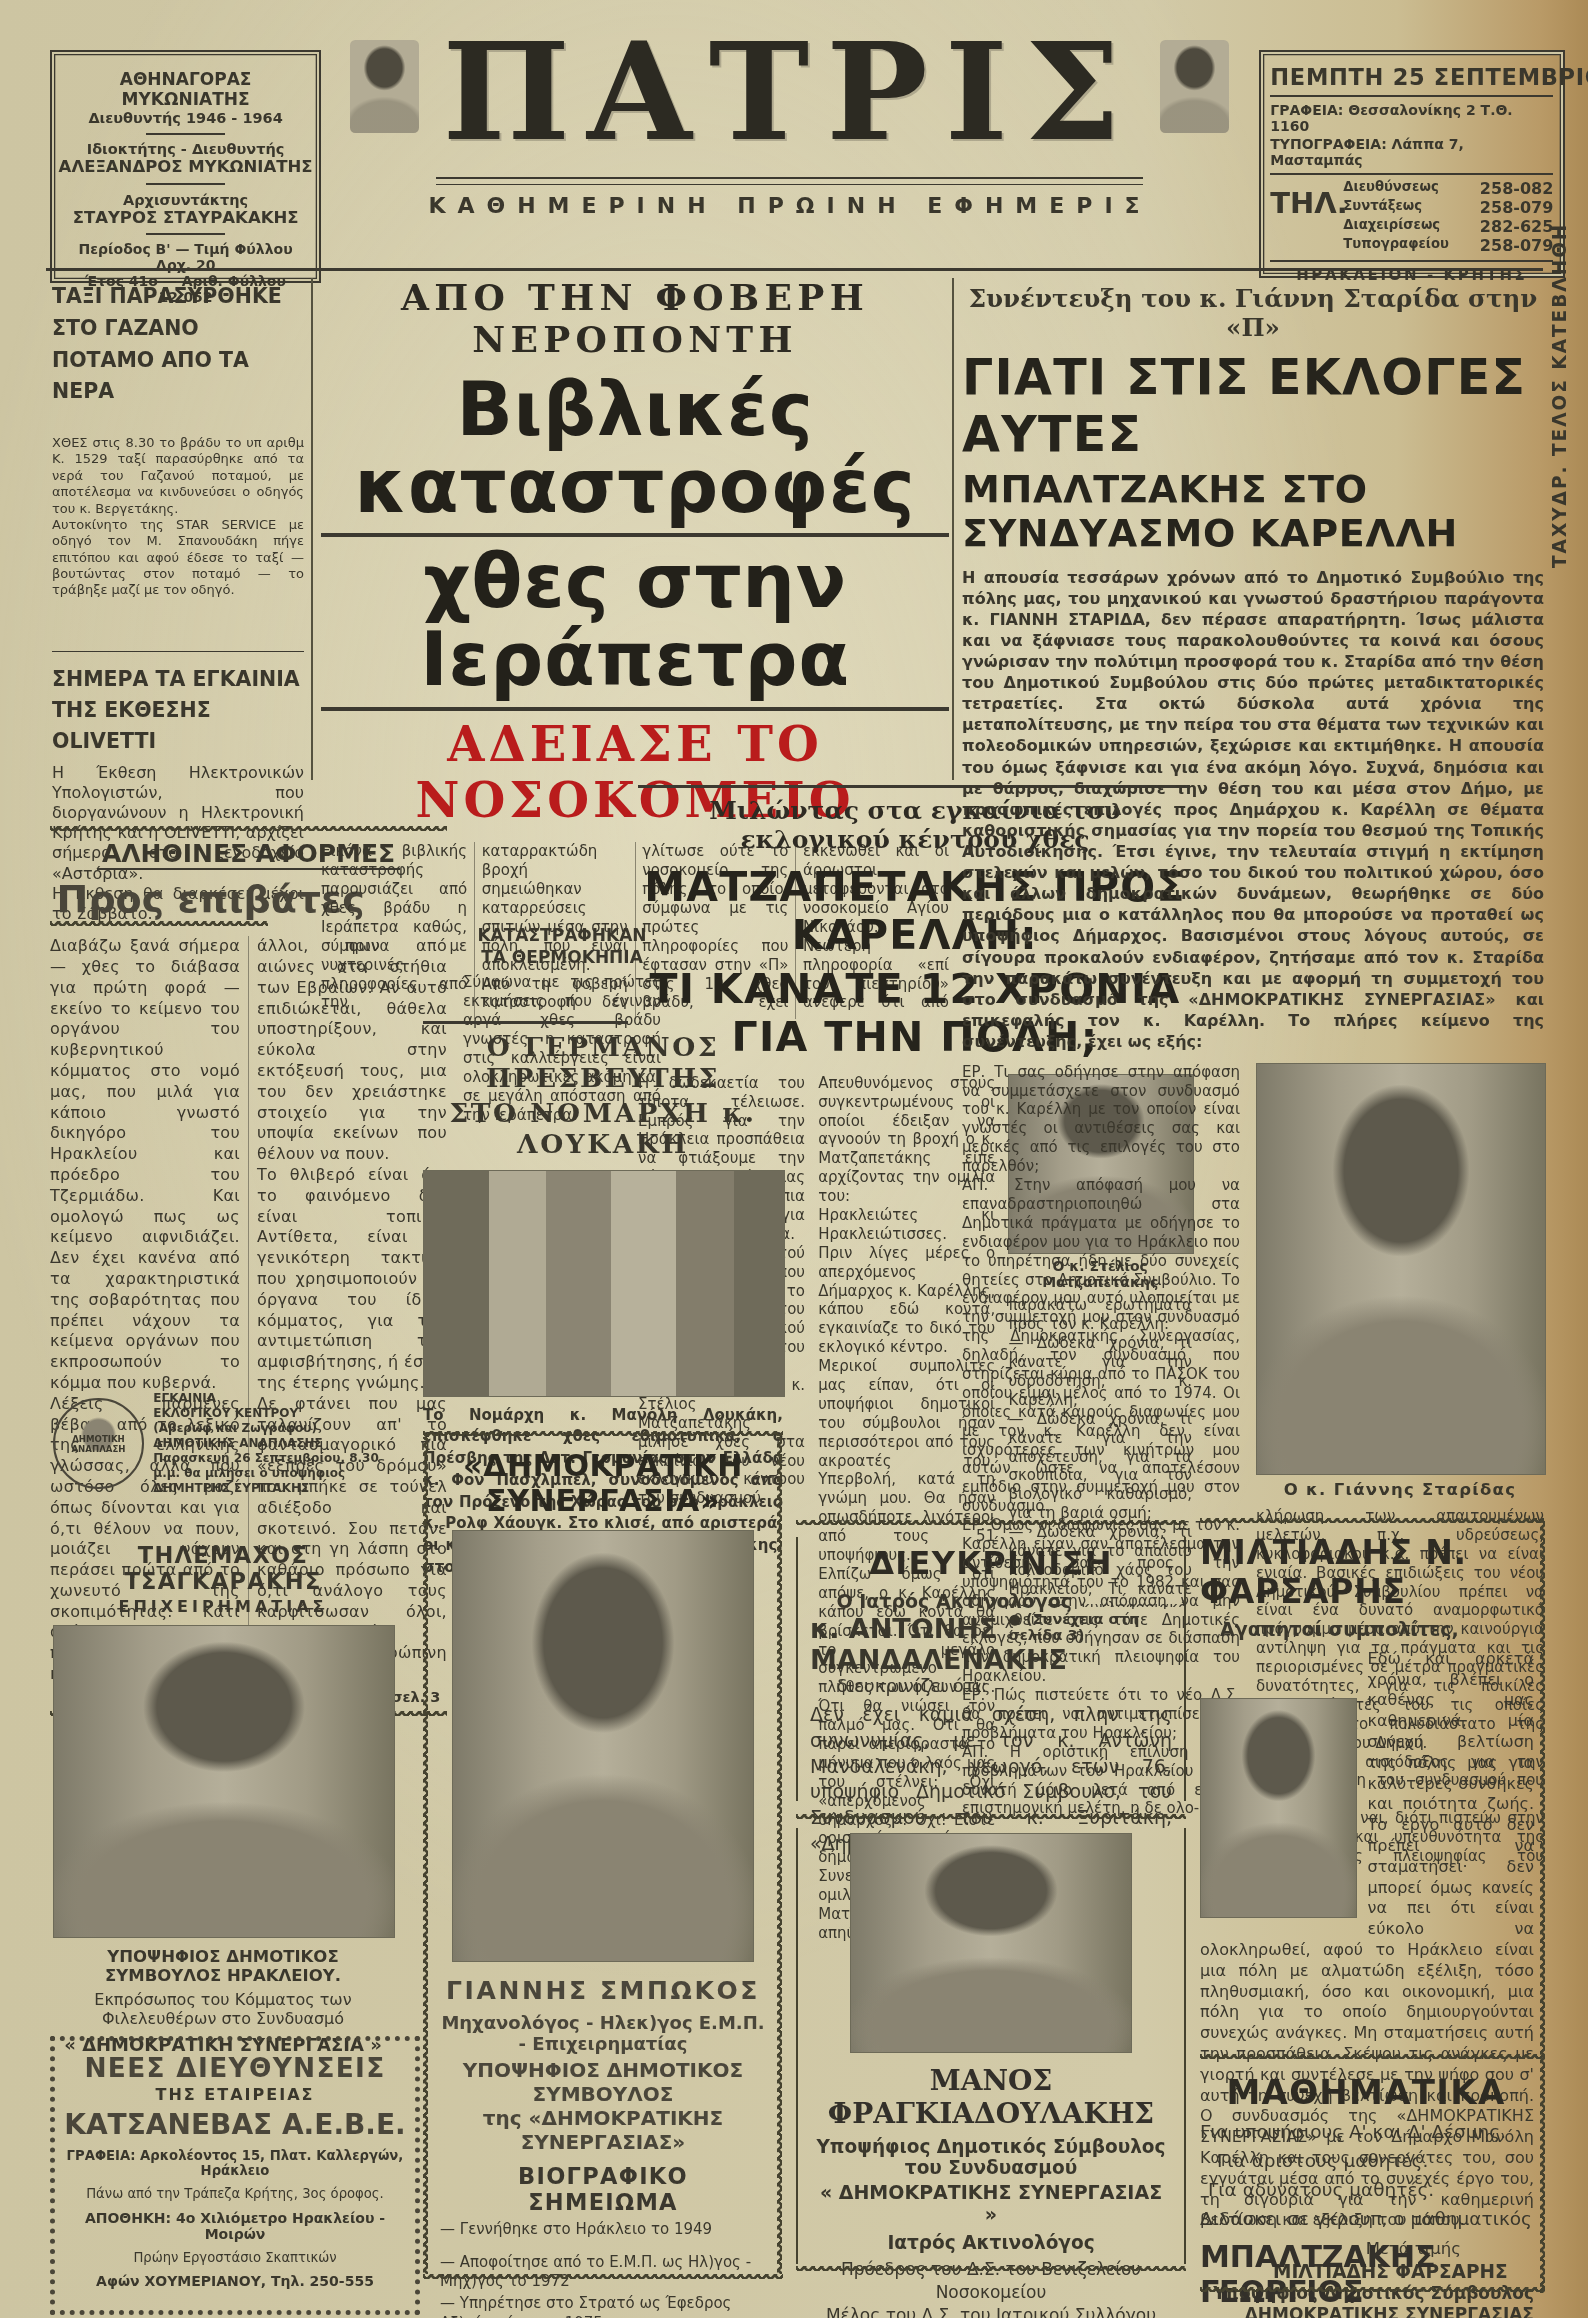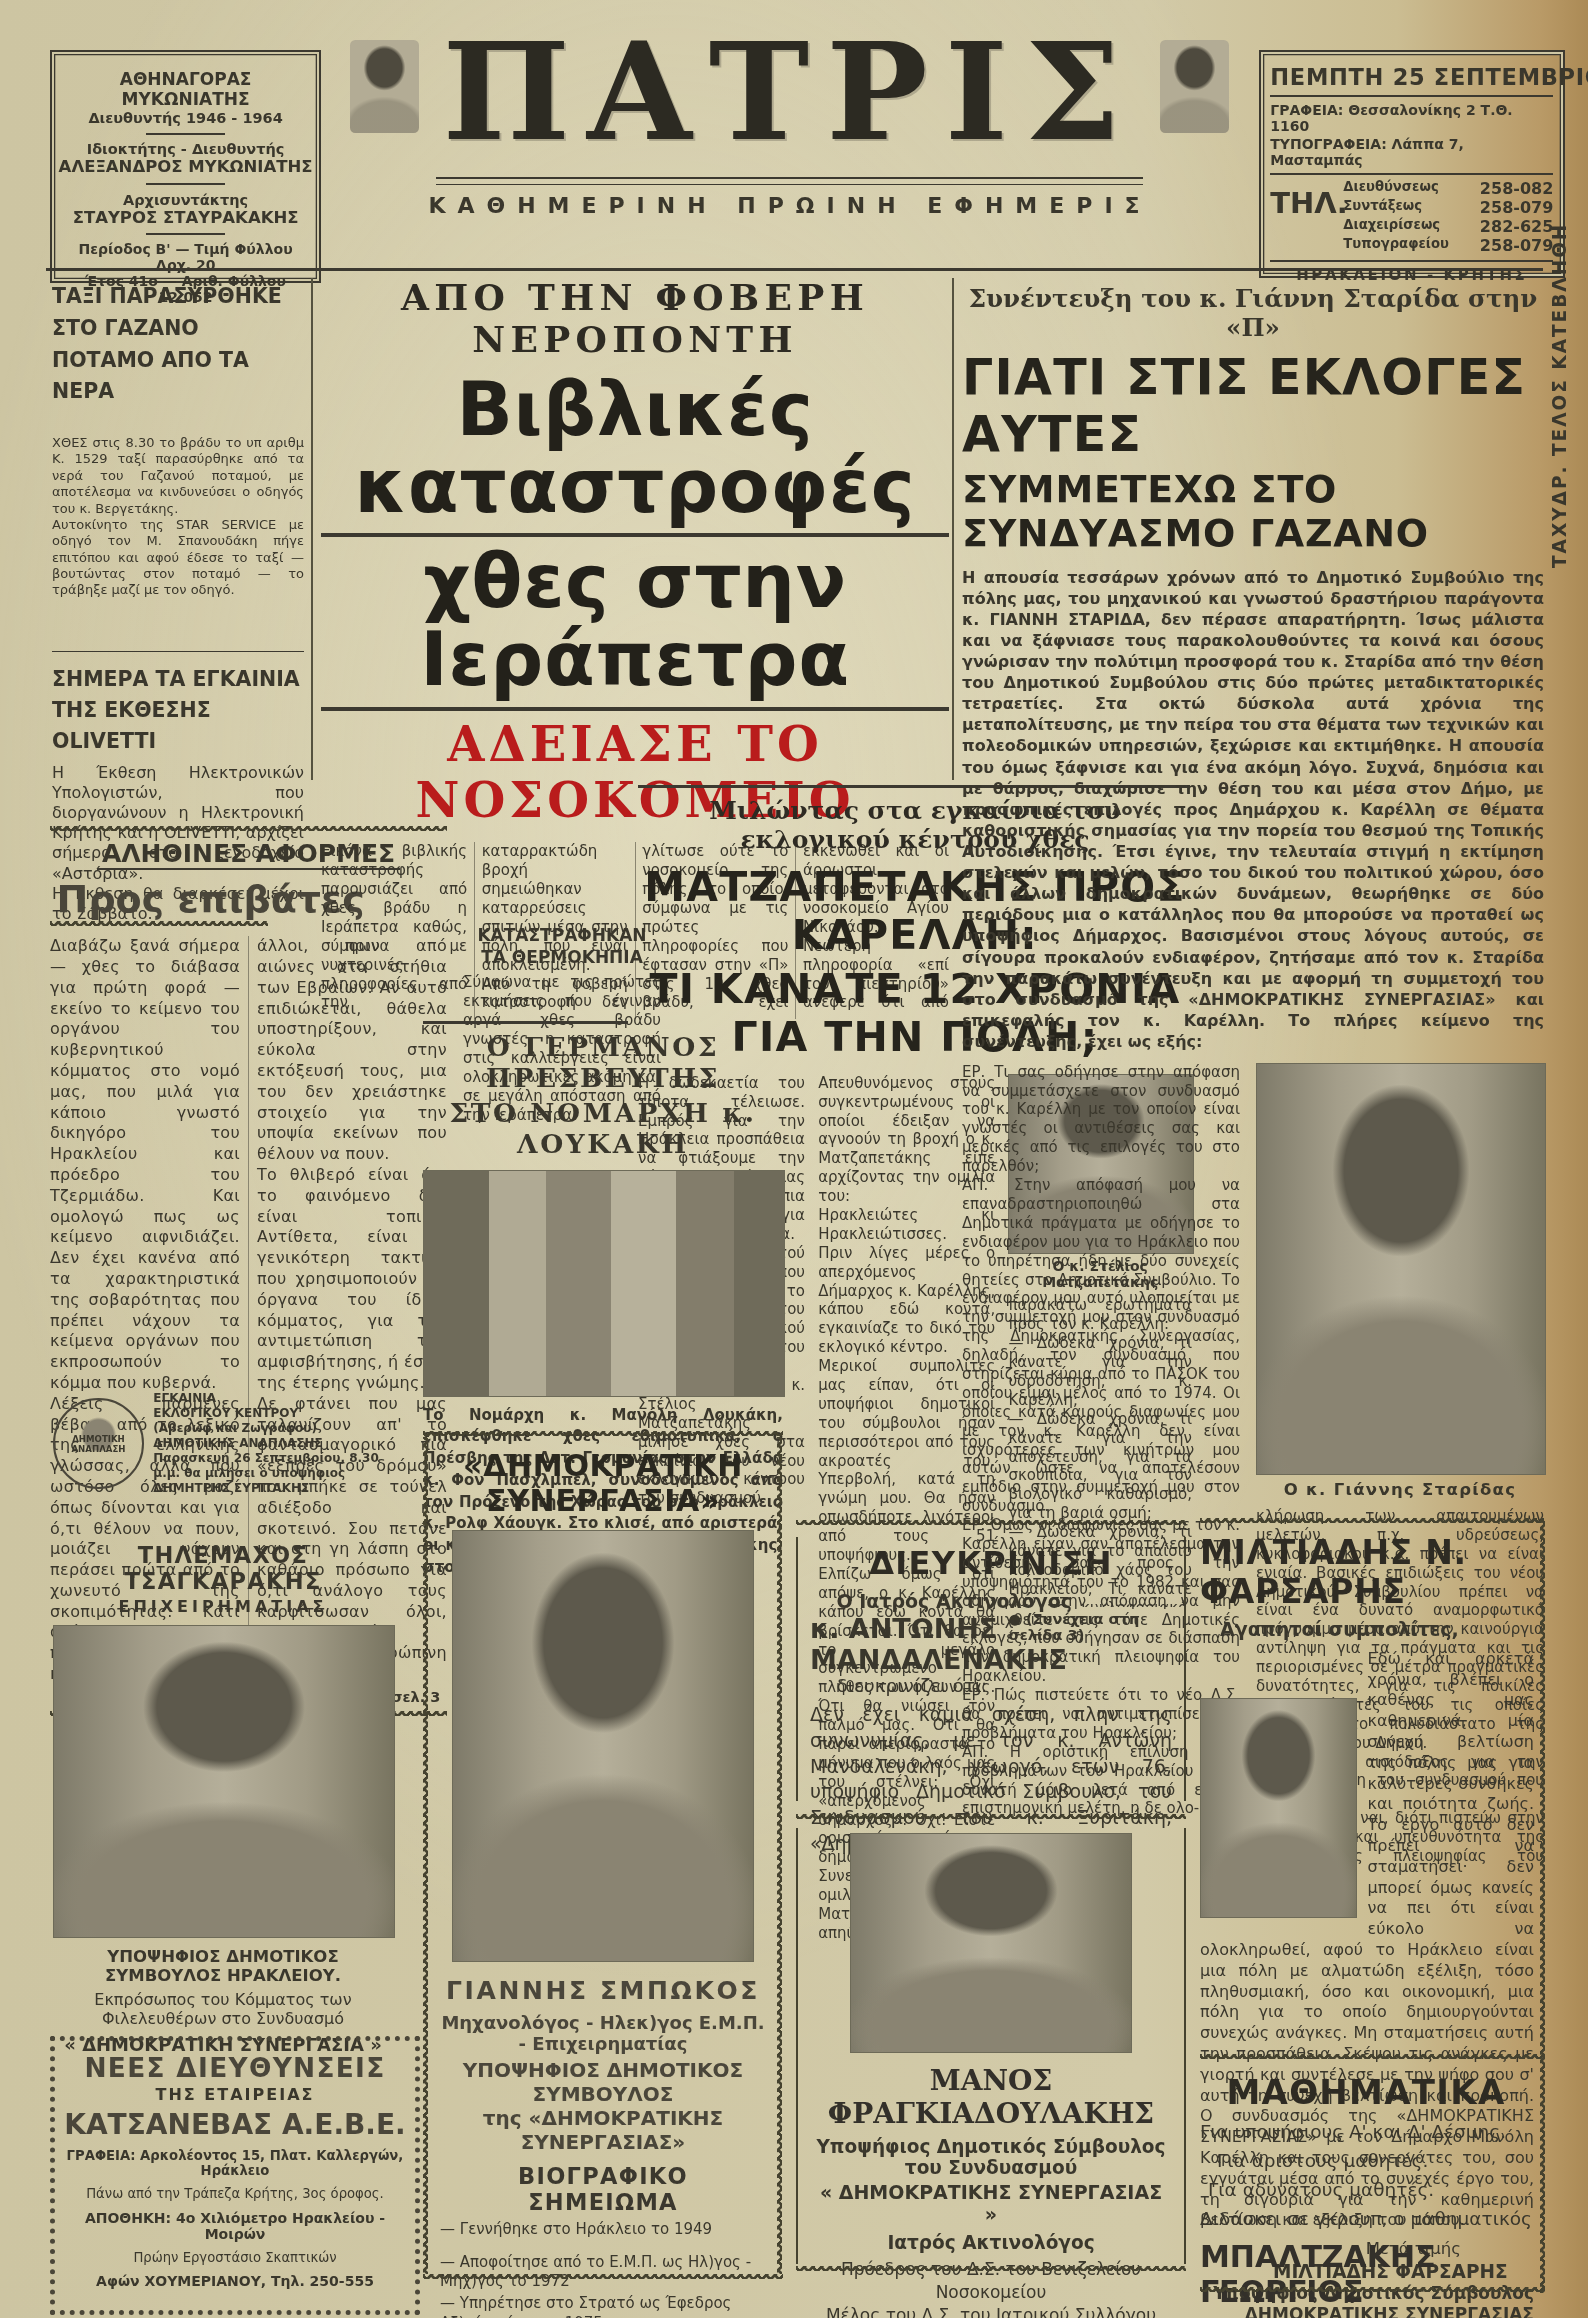--- a/index.html
+++ b/index.html
@@ -263,21 +263,21 @@
   <div class="ml" style="font-size:17px;line-height:1.35;margin-top:5.3px;">Πρόεδρος του Δ.Σ. του Βενιζελείου Νοσοκομείου
 Μέλος του Δ.Σ. του Ιατρικού Συλλόγου
 Ηρακλείου</div>
 </div>
 <div class="abs wavy-h" style="left:796px;top:2266px;width:390px;"></div>
 
 <div class="abs vrule" style="left:952px;top:278px;height:502px;"></div>
 <div class="abs" style="left:962px;top:284px;width:582px;">
   <div class="c serif" style="font-weight:bold;font-size:24.5px;">Συνέντευξη του κ. Γιάννη Σταρίδα στην «Π»</div>
   <div style="font-weight:bold;font-size:49px;letter-spacing:1.3px;margin-top:6.6px;color:#26241c;">ΓΙΑΤΙ ΣΤΙΣ ΕΚΛΟΓΕΣ ΑΥΤΕΣ</div>
-  <div style="font-weight:bold;font-size:38px;letter-spacing:0.7px;margin-top:4px;color:#26241c;">ΣΥΜΜΕΤΕΧΩ ΣΤΟ ΣΥΝΔΥΑΣΜΟ ΓΑΖΑΝΟ</div>
+  <div style="font-weight:bold;font-size:38px;letter-spacing:0.7px;margin-top:4px;color:#26241c;">ΜΠΑΛΤΖΑΚΗΣ ΣΤΟ ΣΥΝΔΥΑΣΜΟ ΚΑΡΕΛΛΗ</div>
   <div class="ml j" style="font-weight:bold;font-size:16px;line-height:1.32;margin-top:12px;">Η απουσία τεσσάρων χρόνων από το Δημοτικό Συμβούλιο της πόλης μας, του μηχανικού και γνωστού δραστήριου παράγοντα κ. ΓΙΑΝΝΗ ΣΤΑΡΙΔΑ, δεν πέρασε απαρατήρητη. Ίσως μάλιστα και να ξάφνιασε τους παρακολουθούντες τα κοινά και όσους γνώρισαν την πολύτιμη προσφορά του κ. Σταρίδα από την θέση του Δημοτικού Συμβούλου στις δύο πρώτες μεταδικτατορικές τετραετίες. Στα οκτώ δύσκολα αυτά χρόνια της μεταπολίτευσης, με την πείρα του στα θέματα των τεχνικών και πολεοδομικών υπηρεσιών, ξεχώρισε και εκτιμήθηκε. Η απουσία του όμως ξάφνισε και για ένα ακόμη λόγο. Συχνά, δημόσια και με θάρρος, διαχώρισε την θέση του και μέσα στον Δήμο, με προσωπικές επιλογές προς Δημάρχου κ. Καρέλλη σε θέματα καθοριστικής σημασίας για την πορεία του θεσμού της Τοπικής Αυτοδιοίκησης. Έτσι έγινε, την τελευταία στιγμή η εκτίμηση στελεχών και μελών, τόσο του δικού του πολιτικού χώρου, όσο και άλλων δημοκρατικών δυνάμεων, θεωρήθηκε σε δύο περιόδους μια ο κατάλληλος που θα μπορούσε να προταθεί ως υποψήφιος Δήμαρχος. Βασισμένοι στους λόγους αυτούς, σε σίγουρα προκαλούν ενδιαφέρον, ζητήσαμε από τον κ. Σταρίδα την παρακάτω συνέντευξη και με αφορμή τη συμμετοχή του στο συνδυασμό της «ΔΗΜΟΚΡΑΤΙΚΗΣ ΣΥΝΕΡΓΑΣΙΑΣ» και επικεφαλής τον κ. Καρέλλη. Το πλήρες κείμενο της συνέντευξης, έχει ως εξής:</div>
   <div style="display:flex;gap:16px;margin-top:10.6px;">
     <div class="ml j smalltext" style="width:278px;flex:0 0 auto;height:853px;overflow:hidden;">ΕΡ. Τι σας οδήγησε στην απόφαση να συμμετάσχετε στον συνδυασμό του κ. Καρέλλη με τον οποίον είναι γνωστές οι αντιθέσεις σας και μερικές από τις επιλογές του στο παρελθόν;
 ΑΠ. Στην απόφασή μου να επαναδραστηριοποιηθώ στα Δημοτικά πράγματα με οδήγησε το ενδιαφέρον μου για το Ηράκλειο που το υπηρέτησα ήδη με δύο συνεχείς θητείες στο Δημοτικό Συμβούλιο. Το ενδιαφέρον μου αυτό υλοποιείται με την συμμετοχή μου στον συνδυασμό της Δημοκρατικής Συνεργασίας, δηλαδή, τον συνδυασμό που στηρίζεται κύρια από το ΠΑΣΟΚ του οποίου είμαι μέλος από το 1974. Οι όποιες κατά καιρούς διαφωνίες μου με τον κ. Καρέλλη δεν είναι ισχυρότερες των κινήτρων μου αυτών ώστε να αποτελέσουν εμπόδιο στην συμμετοχή μου στον συνδυασμό.
 ΕΡ. Όμως οι διαφωνίες σας με τον κ. Καρέλλη είχαν σαν αποτέλεσμα την αντίθεσή σας προς την υποψηφιότητά του το 1982 και σας οδήγησαν στην απόφαση να μην αναμιχθείτε στις τότε Δημοτικές εκλογές, που οδήγησαν σε διάσπαση την δημοκρατική πλειοψηφία του Ηρακλείου.
 ΕΡ. Πώς πιστεύετε ότι το νέο Δ.Σ. θα πρέπει να αντιμετωπίσει τα προβλήματα του Ηρακλείου;
 ΑΠ. Η οριστική επίλυση των προβλημάτων του Ηρακλείου είναι δυνατή μόνο μετά από ειδική επιστημονική μελέτη, η δε ολο-</div>
     <div style="flex:1;">
       <div class="photo" style="width:100%;height:410px;"></div>
       <div class="c" style="font-weight:bold;font-size:16.5px;letter-spacing:1.3px;margin:5.3px 0 8px;">Ο κ. Γιάννης Σταρίδας</div>

